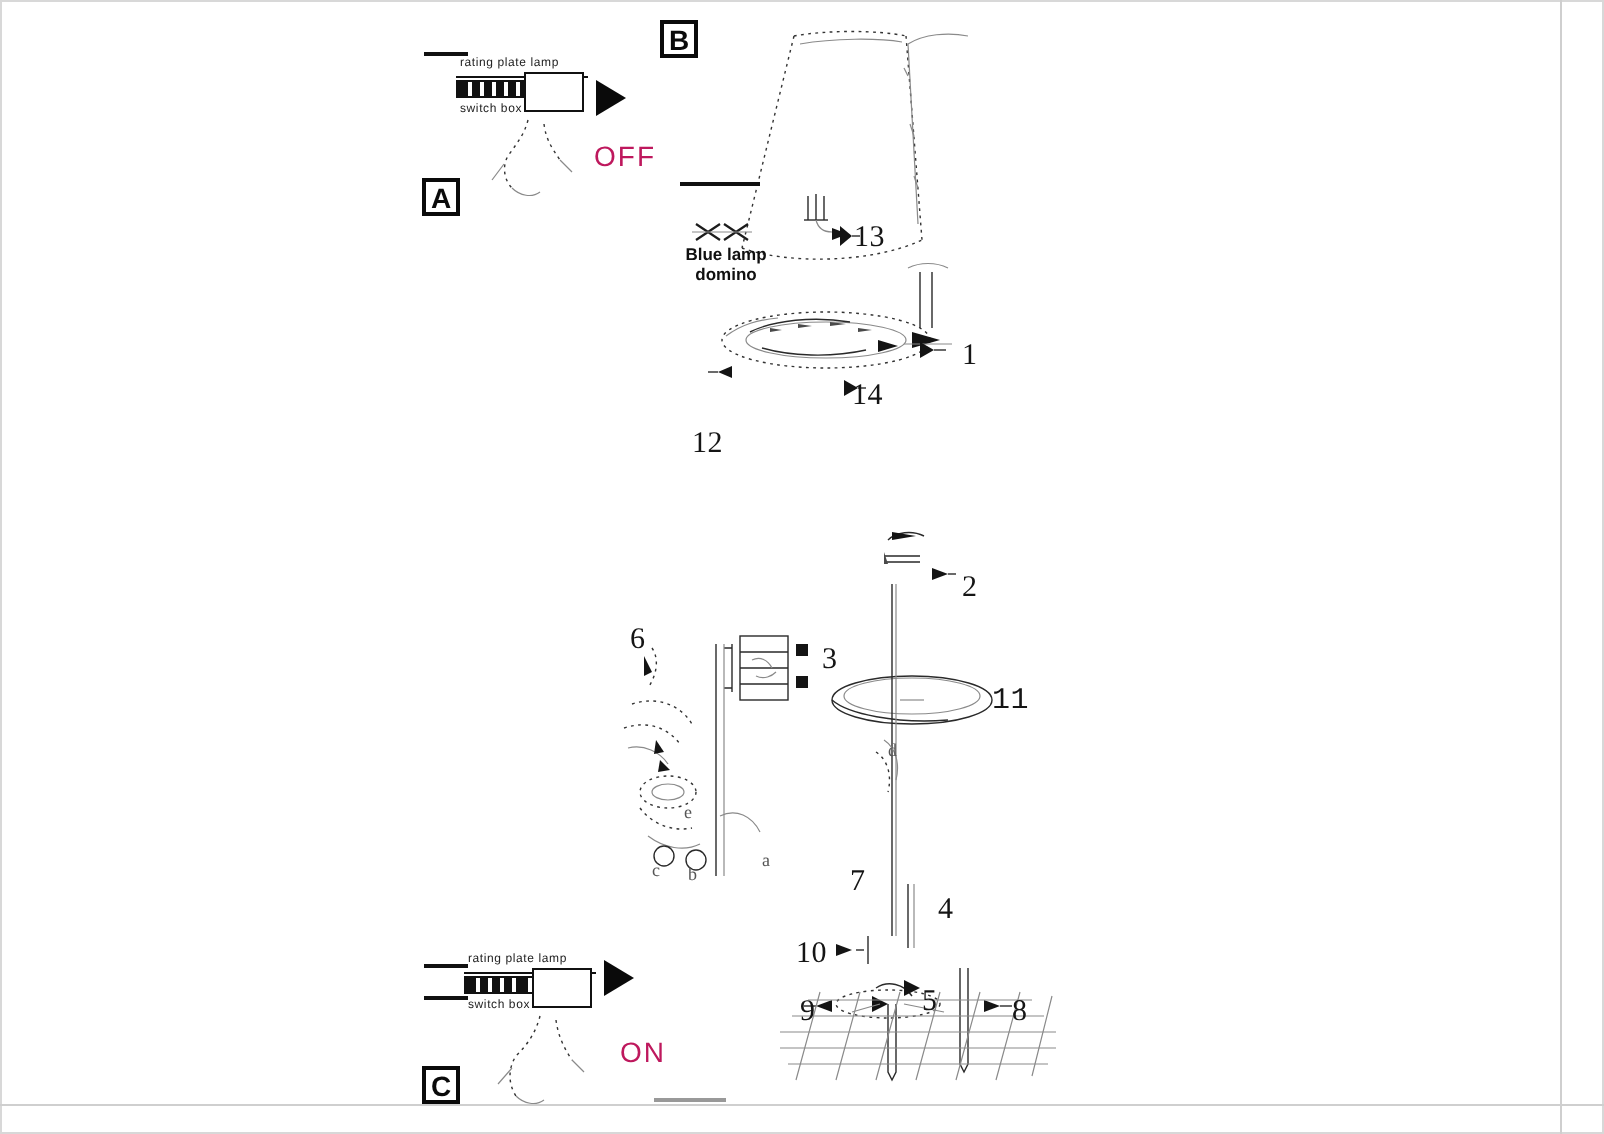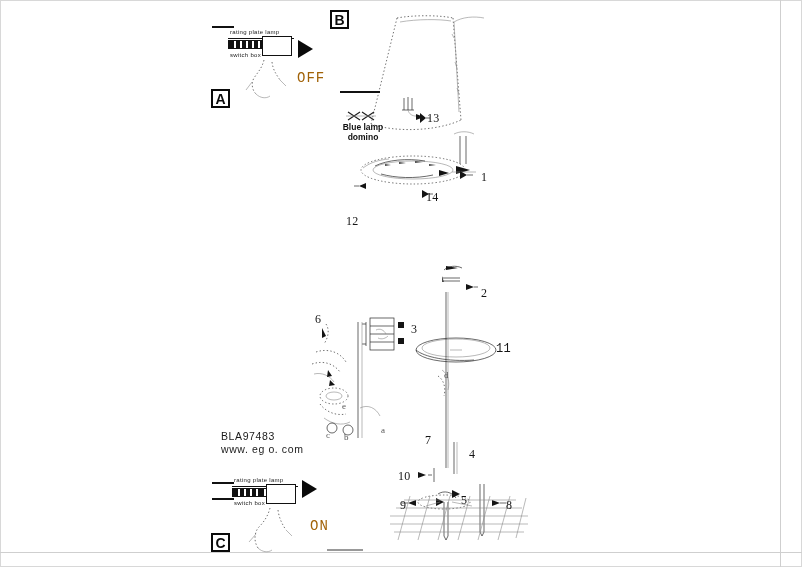--- a/index.html
+++ b/index.html
@@ -44,27 +44,27 @@
   }
   
   .callout{
     position:absolute;
     font-family:"Liberation Serif", serif;
     font-size:11px;
     color:#151515;
     white-space:nowrap;
     letter-spacing:.2px;
   }
-  .callout.big{font-size:12px;}
+  .callout.big{font-size:15px;}
   .onoff{
     position:absolute;
-    font-family:Liberation Mono, monospace;
+    font-family:Liberation Sans, sans-serif;
     font-size:14px;
     letter-spacing:1px;
-    color:#a16207;
+    color:#be185d;
   }
   .brandblock{
     position:absolute;
     font-family:"Liberation Sans", sans-serif;
     font-size:10.5px;
     line-height:13px;
     color:#1a1a1a;
     letter-spacing:.6px;
   }
   .bluewire{
@@ -335,24 +335,20 @@
   <span class="callout big" style="left:346px;top:178px;margin-top:36px;">12</span>
   <span class="callout big" style="left:427px;top:111px;">13</span>
   <span class="callout big" style="left:426px;top:190px;">14</span>
 
   <span class="callout" style="left:326px;top:430px;font-size:9px;color:#555;">c</span>
   <span class="callout" style="left:344px;top:432px;font-size:9px;color:#555;">b</span>
   <span class="callout" style="left:381px;top:425px;font-size:9px;color:#555;">a</span>
   <span class="callout" style="left:444px;top:370px;font-size:9px;color:#555;">d</span>
   <span class="callout" style="left:342px;top:401px;font-size:9px;color:#555;">e</span>
 
-  <div class="brandblock" style="left:221px;top:430px;">
-    <div>BLA97483</div>
-    <div>www. eg o. com</div>
-  </div>
 
   <div class="switch-wrap" style="left:212px;top:468px;width:120px;height:90px;">
 
     <div class="switch-rule" style="left:0px;top:14px;width:22px;"></div>
     <div class="switch-rule" style="left:0px;top:30px;width:22px;"></div>
 
     <span class="sw-top-text" style="left:22px;top:9px;">rating plate  lamp</span>
 
     <div class="switch-rule" style="left:20px;top:18px;width:66px;height:1px;background:#111;"></div>
 

